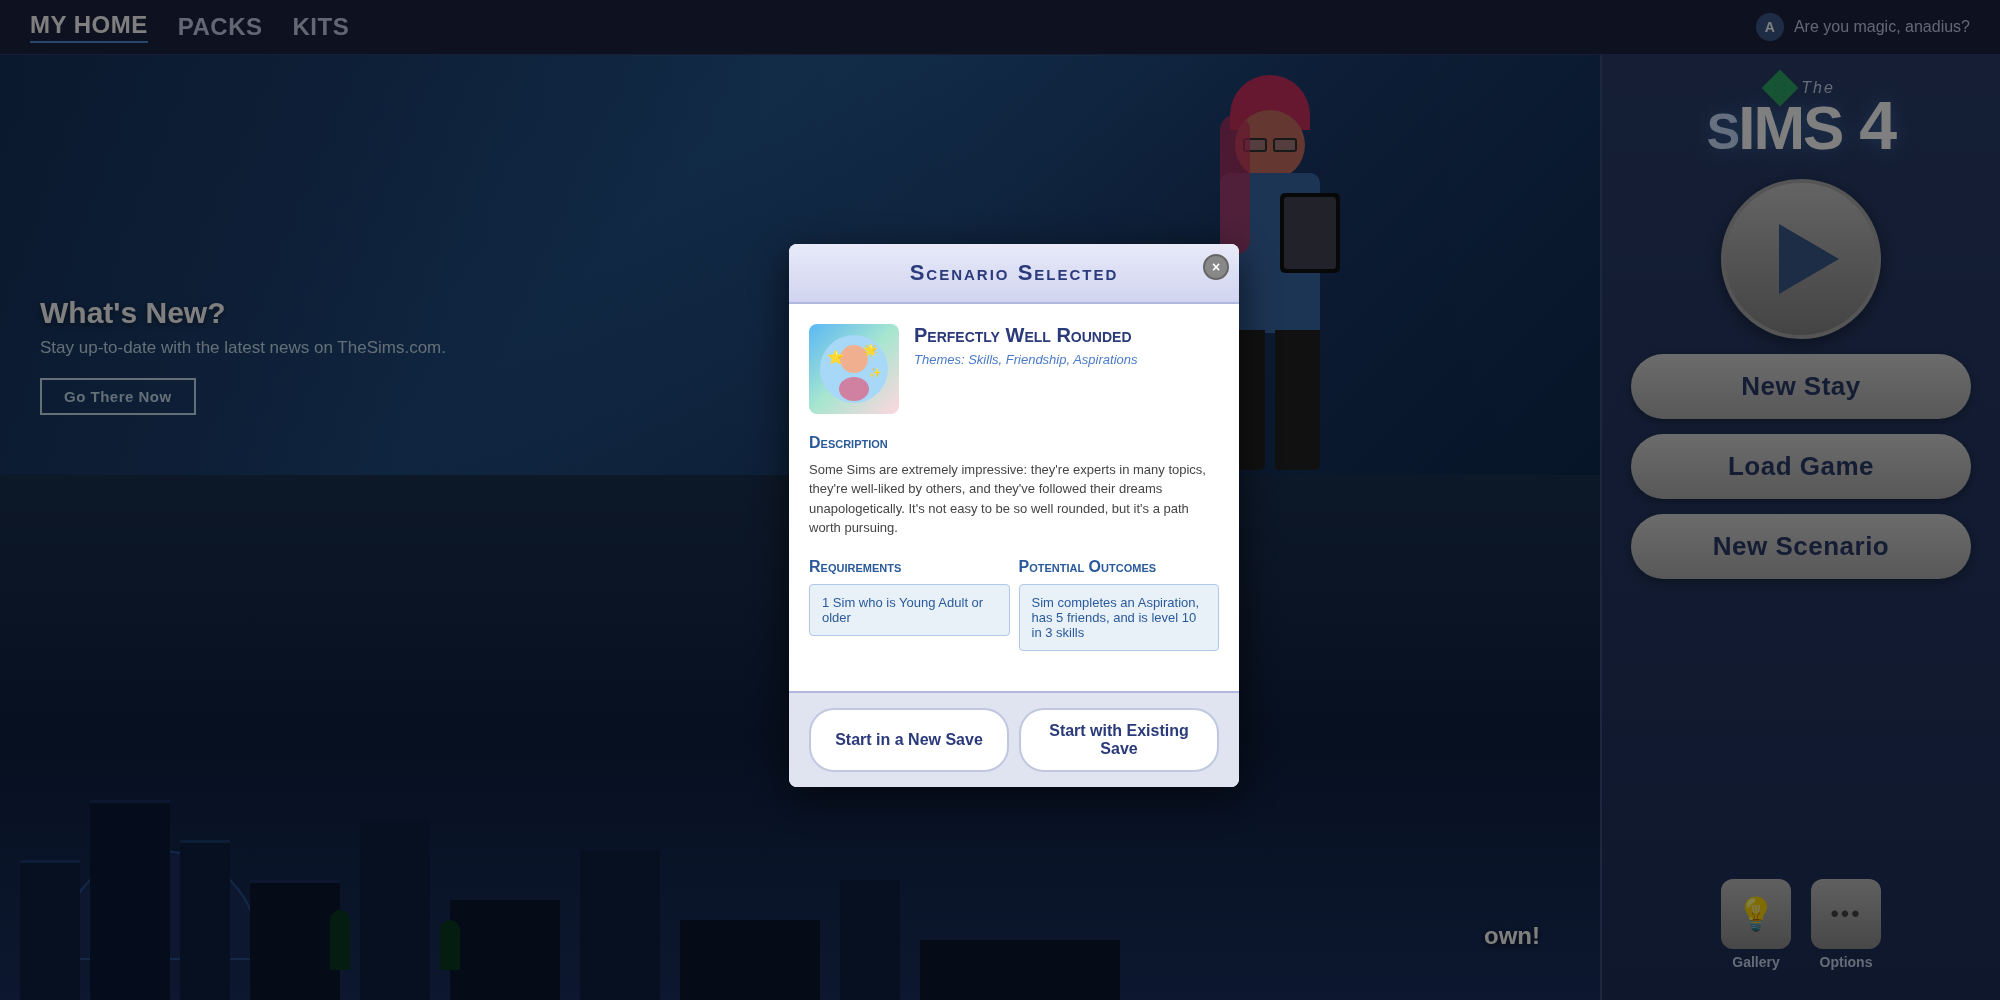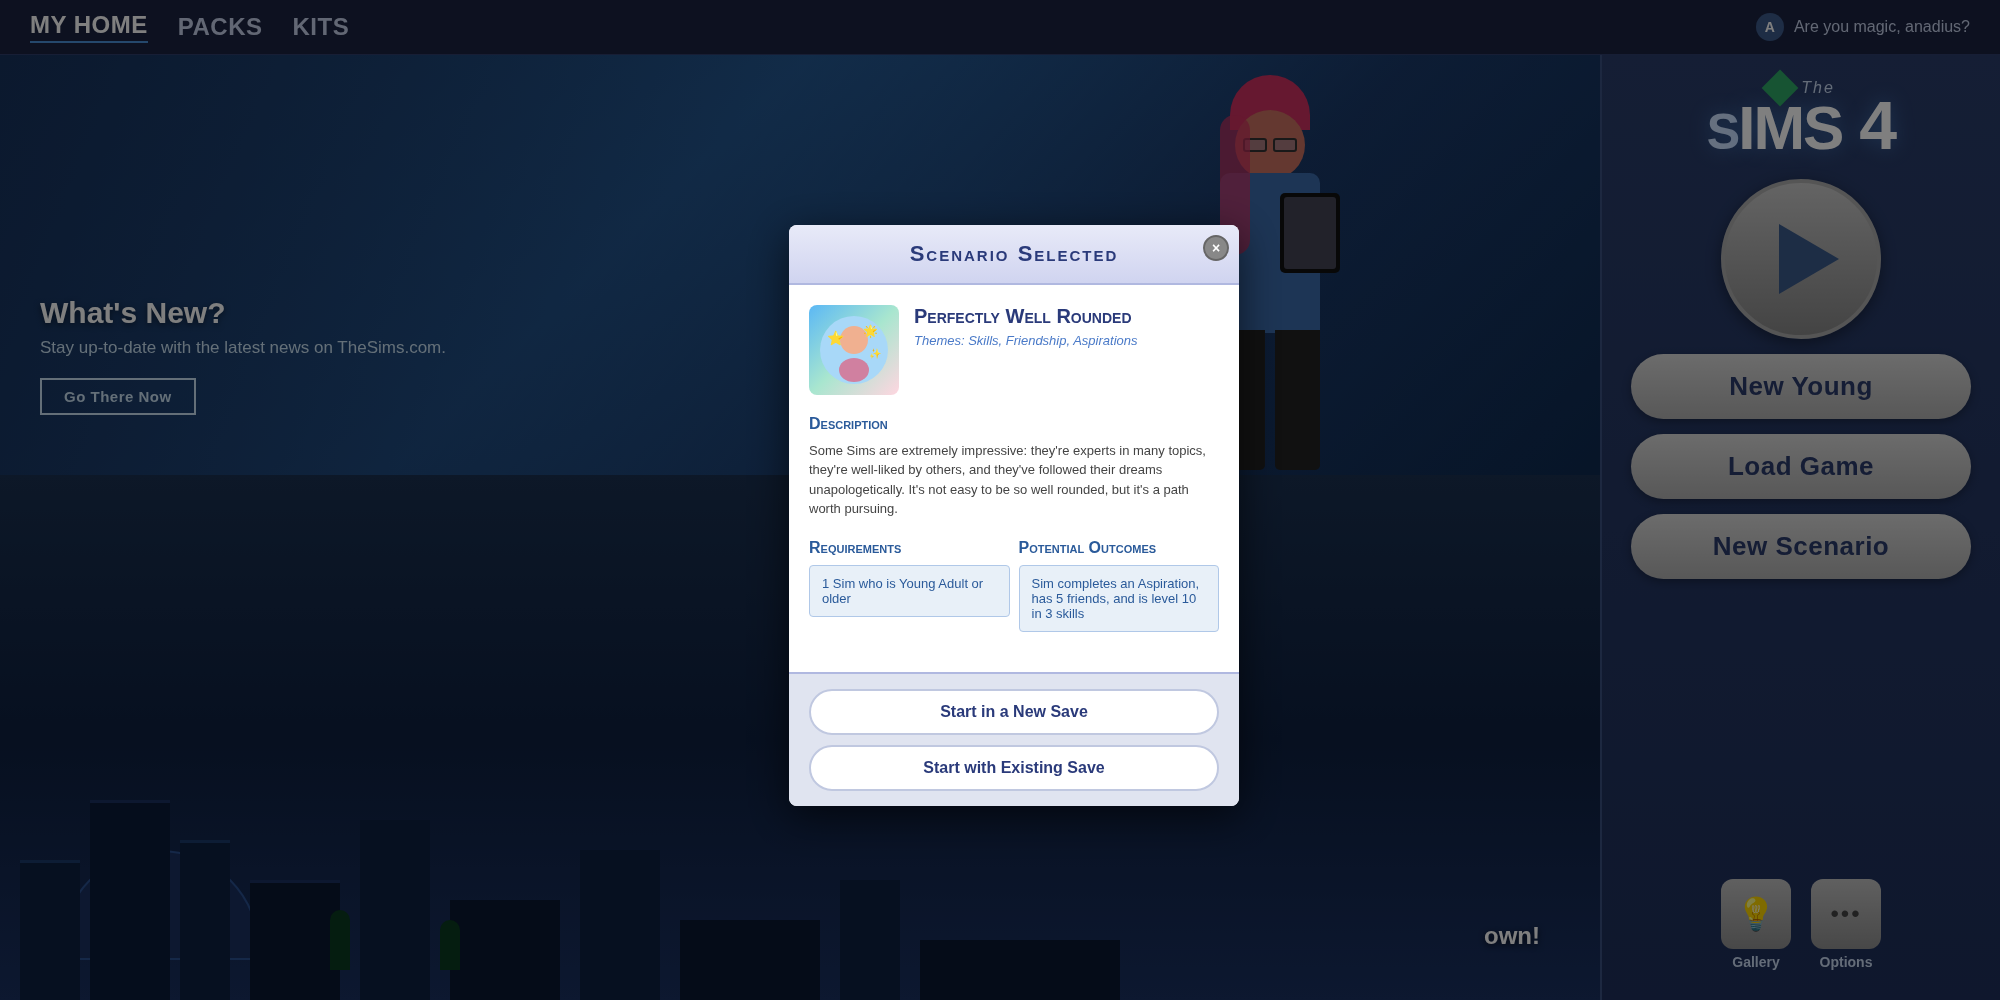--- a/index.html
+++ b/index.html
@@ -347,21 +347,21 @@
       padding: 10px 12px;
       font-size: 13px;
       color: #2a5a9a;
       font-weight: 500;
     }
 
     .modal-footer {
       background: #e0e4f0;
       padding: 15px 20px;
       display: flex;
-      flex-direction: column;
+      flex-direction: row;
       gap: 10px;
       border-top: 2px solid #b0b8e0;
     }
 
     .footer-btn {
       width: 100%;
       padding: 12px;
       border-radius: 25px;
       background: white;
       border: 2px solid #c0c8e0;
@@ -456,21 +456,21 @@
       </div>
       <div style="color:white;font-size:62px;font-weight:900;letter-spacing:-2px;text-shadow:0 0 20px rgba(100,180,255,0.4);line-height:1;">
         <span style="font-size:50px;color:#cce0ff;">S</span><span style="font-size:62px;">IMS</span><span style="font-size:68px;color:#fff;"> 4</span>
       </div>
     </div>
 
     <div class="play-btn">
       <div class="play-triangle"></div>
     </div>
 
-    <button class="menu-btn">New Young</button>
+    <button class="menu-btn">New Stay</button>
     <button class="menu-btn">Load Game</button>
     <button class="menu-btn">New Scenario</button>
 
     <div class="sidebar-bottom">
       <div class="bottom-icon-btn">
         <div class="icon-circle" style="font-size:32px;">💡</div>
         <span class="icon-label">Gallery</span>
       </div>
       <div class="bottom-icon-btn">
         <div class="icon-circle" style="font-size:24px;color:#444;letter-spacing:2px;">•••</div>

